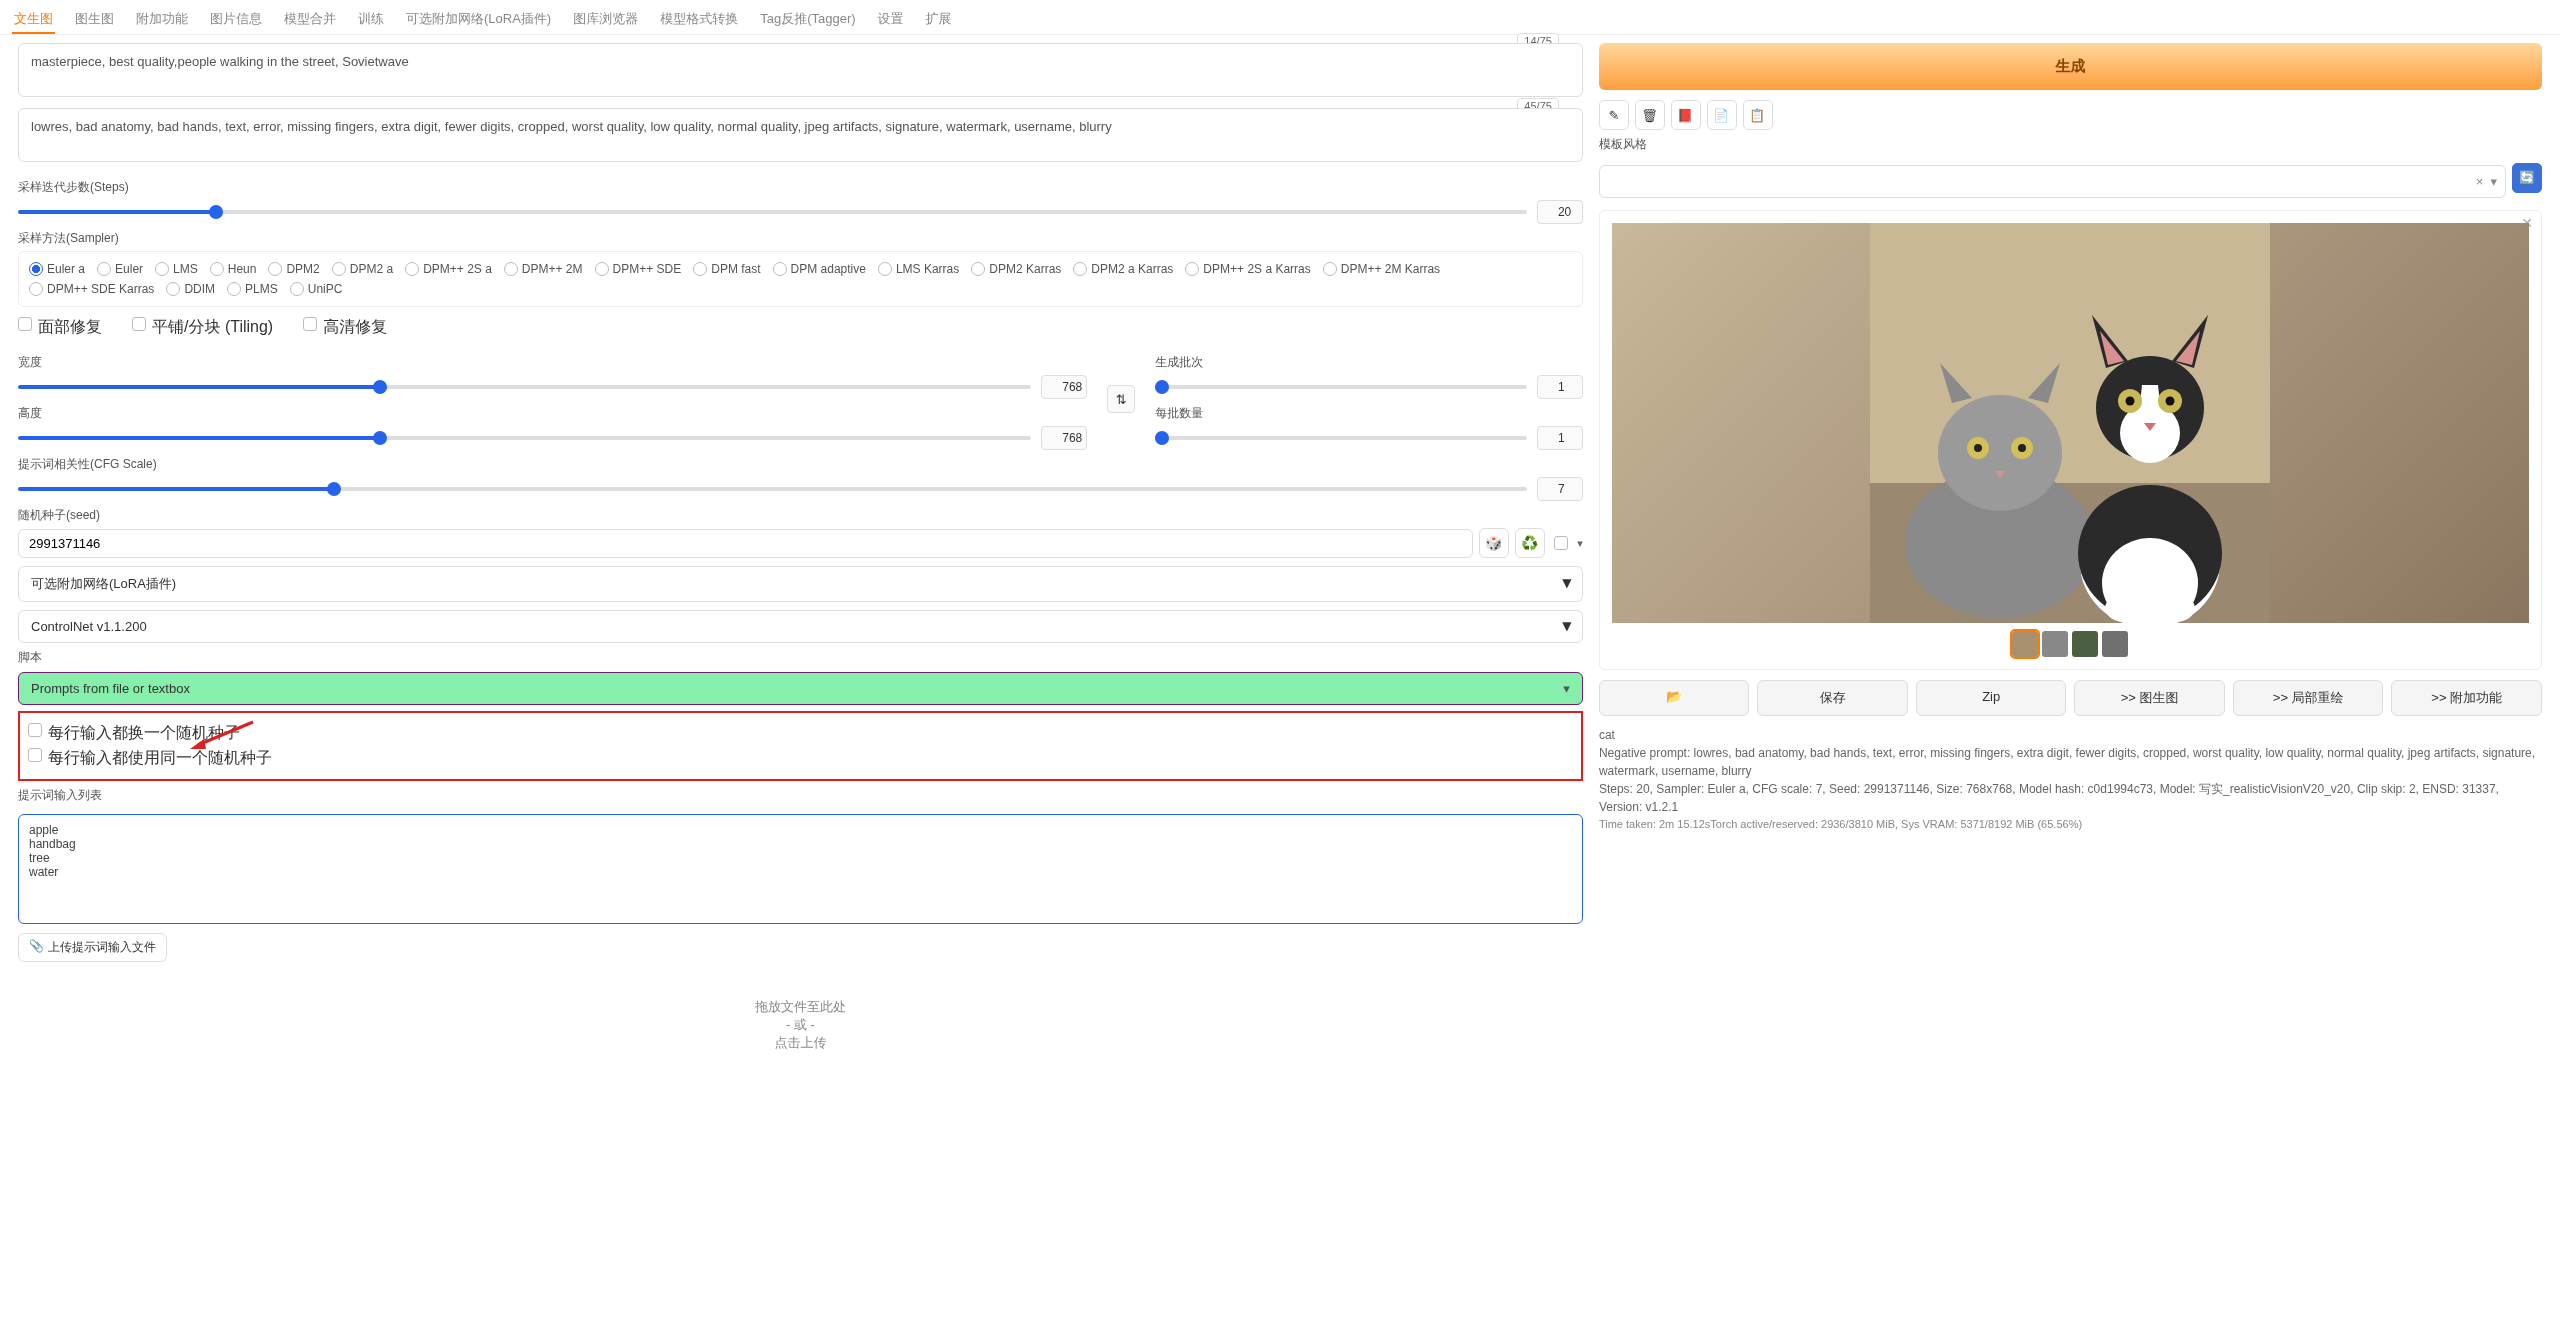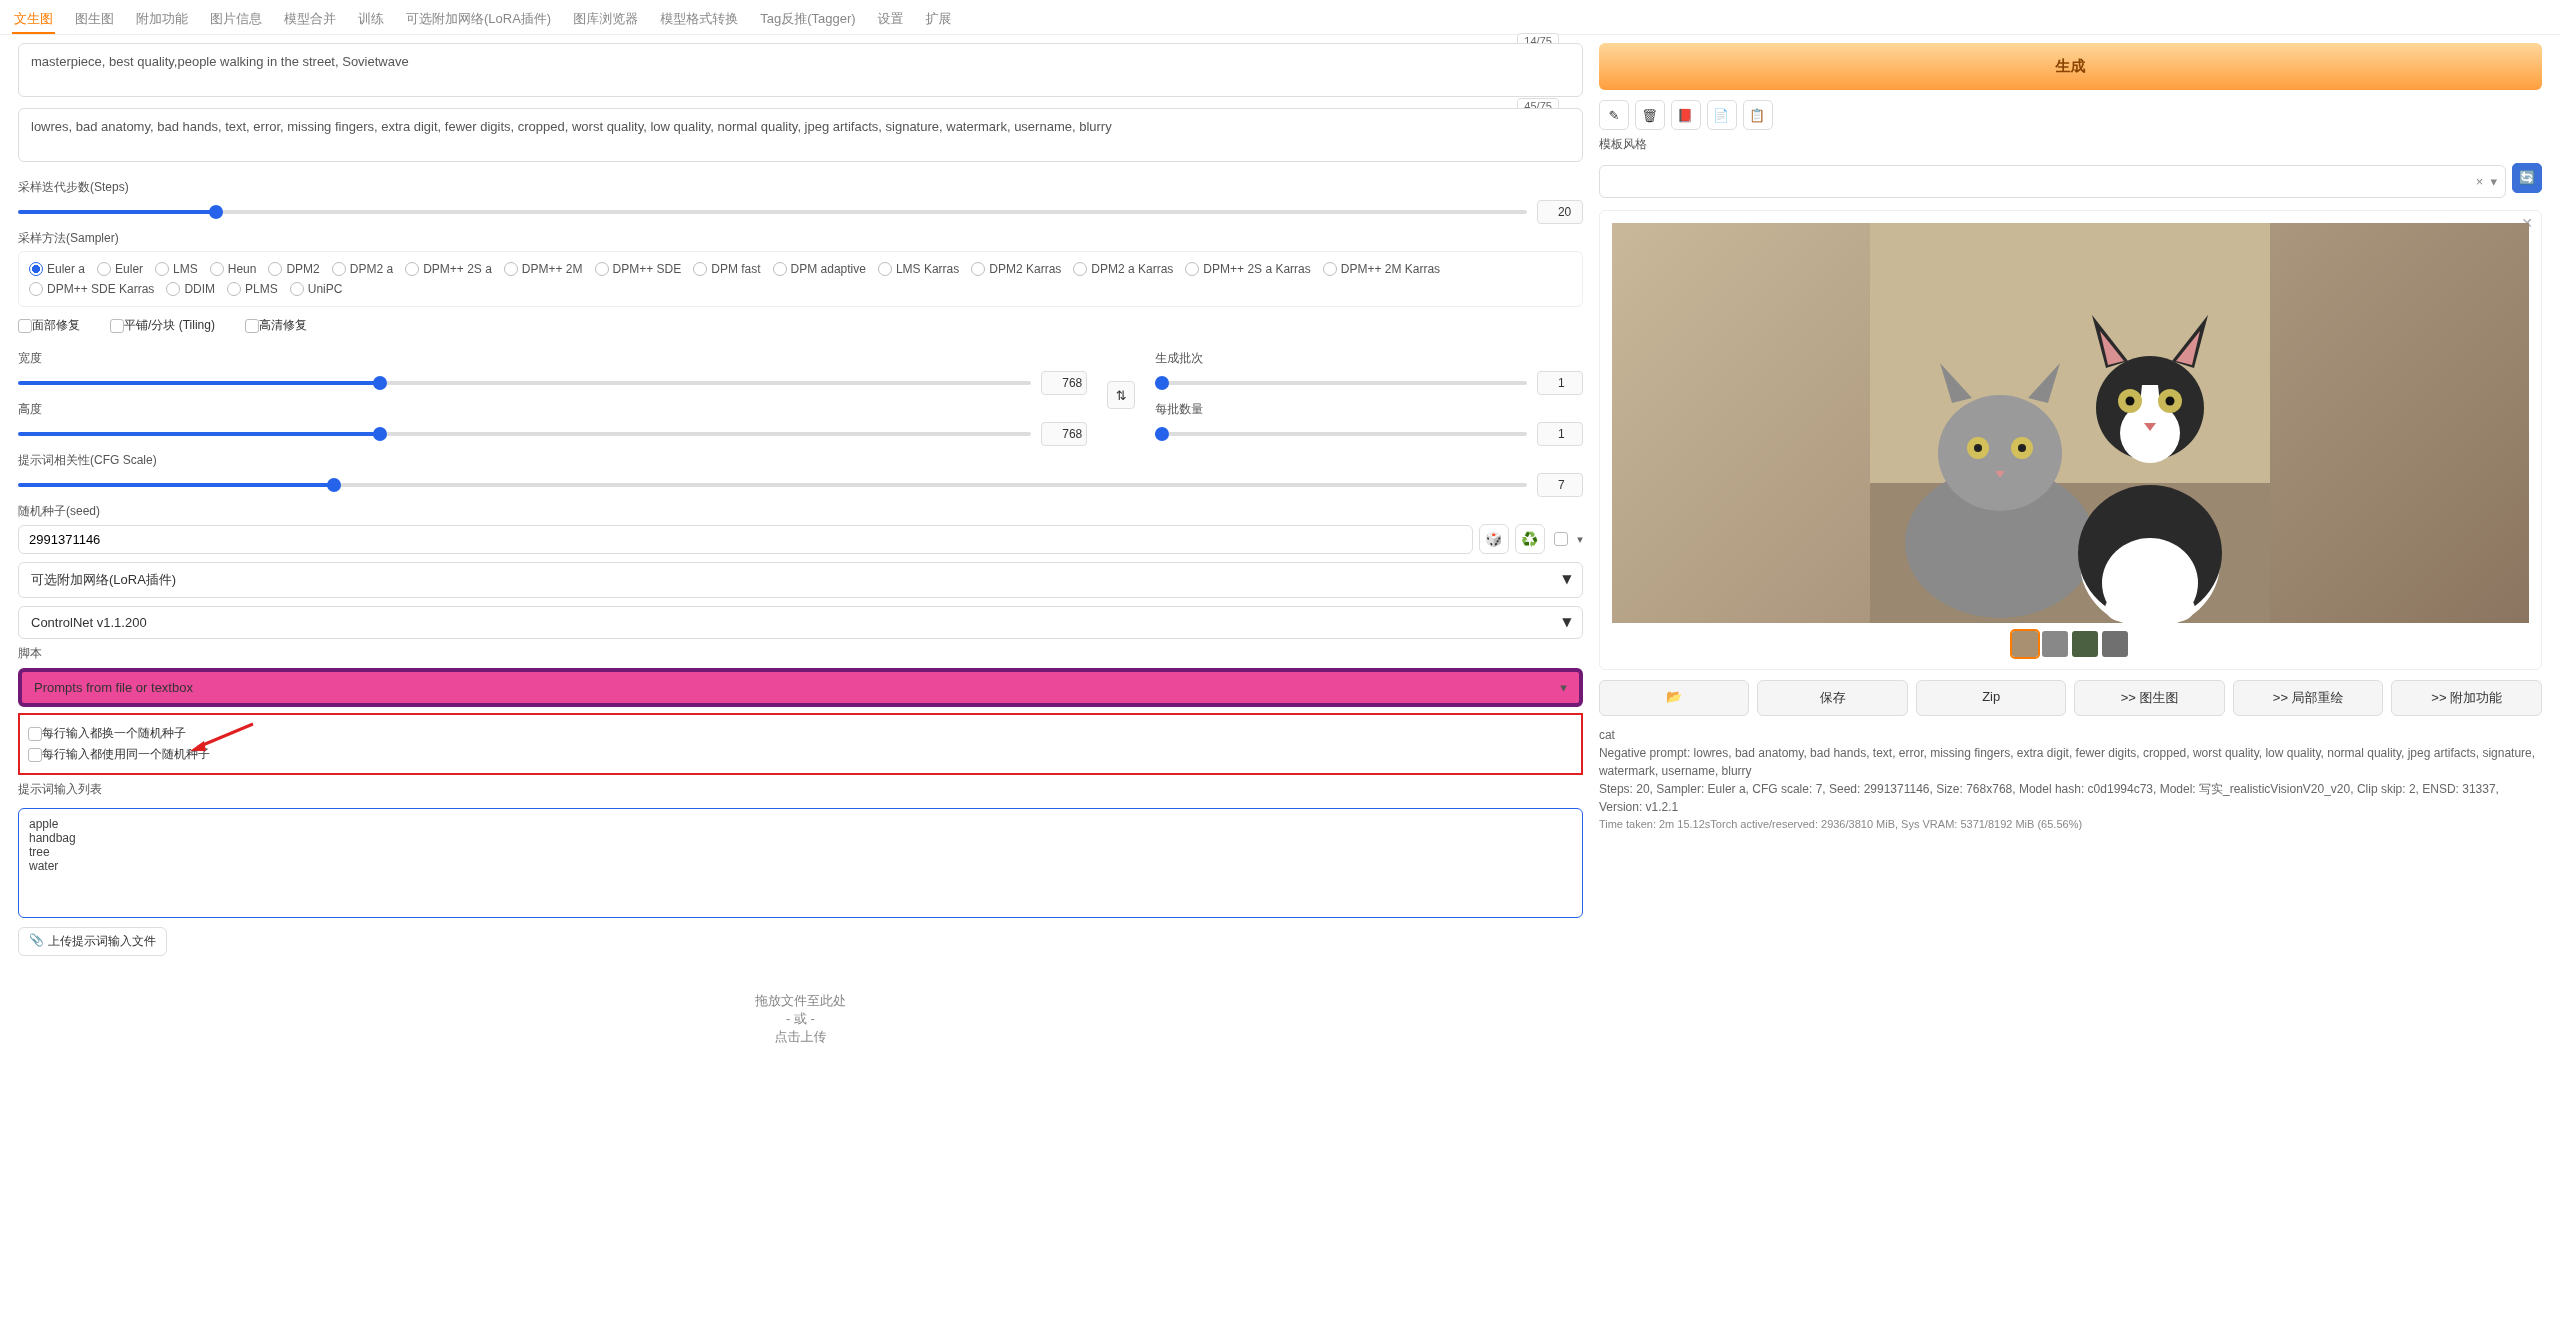--- a/index.html
+++ b/index.html
@@ -17,31 +17,31 @@
 .slider-row{display:flex;align-items:center;gap:10px}
 input[type=range]{flex:1;height:4px;-webkit-appearance:none;background:#ddd;border-radius:2px;outline:none}
 input[type=range]::-webkit-slider-thumb{-webkit-appearance:none;width:14px;height:14px;border-radius:50%;background:#2563eb;cursor:pointer}
 .num-box{width:46px;border:1px solid #ddd;border-radius:4px;padding:4px 20px;text-align:center;font-size:12px;background:#fafafa}
 .samplers{display:flex;flex-wrap:wrap;gap:6px 12px;border:1px solid #eee;border-radius:6px;padding:10px;margin-top:4px}
 .sampler{display:flex;align-items:center;gap:4px;font-size:12px;color:#555}
 .radio{width:14px;height:14px;border:1.5px solid #bbb;border-radius:50%;display:inline-block}
 .radio.sel{border-color:#2563eb;background:radial-gradient(#2563eb 45%,#fff 50%)}
 .chk{width:14px;height:14px;border:1.5px solid #bbb;border-radius:3px;display:inline-block}
 .check-row{display:flex;gap:30px;margin:10px 0}
-.check-item{display:flex;align-items:center;gap:0;font-size:12px}
+.check-item{display:flex;align-items:flex-start;gap:6px;font-size:16px}
 .dims{display:flex;gap:20px}
 .dim-col{flex:1}
 .mid-col{display:flex;align-items:center}
 .swap-btn{border:1px solid #ddd;width:28px;height:28px;border-radius:4px;display:flex;align-items:center;justify-content:center;background:#fafafa;cursor:pointer}
 .seed-row{display:flex;gap:6px;align-items:center}
 .seed-input{flex:1;border:1px solid #ddd;border-radius:6px;padding:6px 10px;font-size:13px}
 .icon-btn{border:1px solid #ddd;width:30px;height:30px;border-radius:6px;display:flex;align-items:center;justify-content:center;background:#fff;cursor:pointer;font-size:14px}
 .accordion{border:1px solid #ddd;border-radius:6px;padding:8px 12px;margin-top:8px;display:flex;justify-content:space-between;align-items:center;font-size:13px;color:#333;cursor:pointer}
 .accordion .arrow{transform:rotate(-90deg);font-size:12px}
-.script-sel{width:100%;border:4px solid #701a75;border-radius:6px;padding:8px 12px;margin-top:6px;font-size:13px;background:#ec4899;position:relative}
+.script-sel{width:100%;border:1px solid #701a75;border-radius:6px;padding:8px 12px;margin-top:6px;font-size:13px;background:#86efac;position:relative}
 .script-sel:after{content:"▾";position:absolute;right:12px;top:8px;color:#555}
 .red-box{border:2px solid #e02020;margin-top:6px;padding:6px 8px}
 .arrow-annot{position:absolute;color:#e02020;font-size:36px;font-weight:bold;pointer-events:none}
 .text-input{width:100%;border:1px solid #2563eb;border-radius:6px;padding:8px 10px;font-size:12px;color:#444;margin-top:6px;min-height:110px;white-space:pre;resize:none;font-family:inherit}
 .upload-btn{border:1px solid #ddd;border-radius:6px;padding:5px 10px;font-size:12px;display:inline-flex;gap:4px;margin-top:6px;background:#fff}
 .drop-zone{border:none;padding:36px;text-align:center;color:#888;font-size:13px}
 .gen-btn{background:linear-gradient(180deg,#ffd79a,#ff9e3d);border:none;border-radius:6px;width:100%;padding:14px;font-size:15px;color:#884400;font-weight:700;cursor:pointer}
 .tool-row{display:flex;gap:6px;margin-top:10px}
 .tool-btn{width:30px;height:30px;border:1px solid #ddd;border-radius:5px;background:#fff;display:flex;align-items:center;justify-content:center;font-size:13px;cursor:pointer}
 .tool-btn.filled{background:#3a70d8;color:#fff;border-color:#3a70d8;margin-left:auto}

